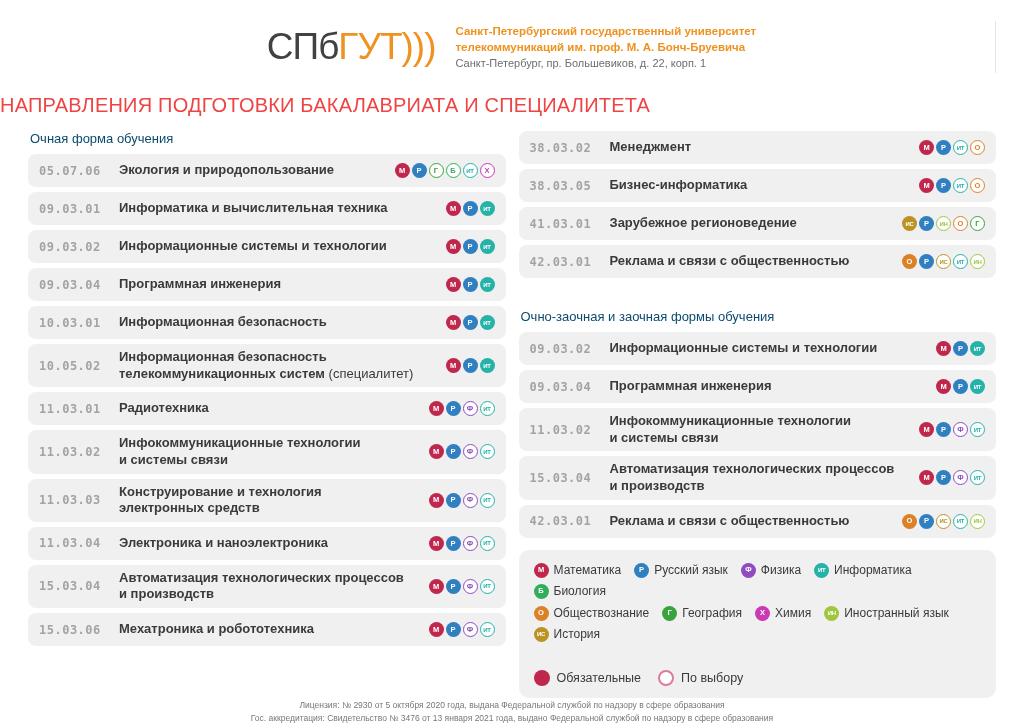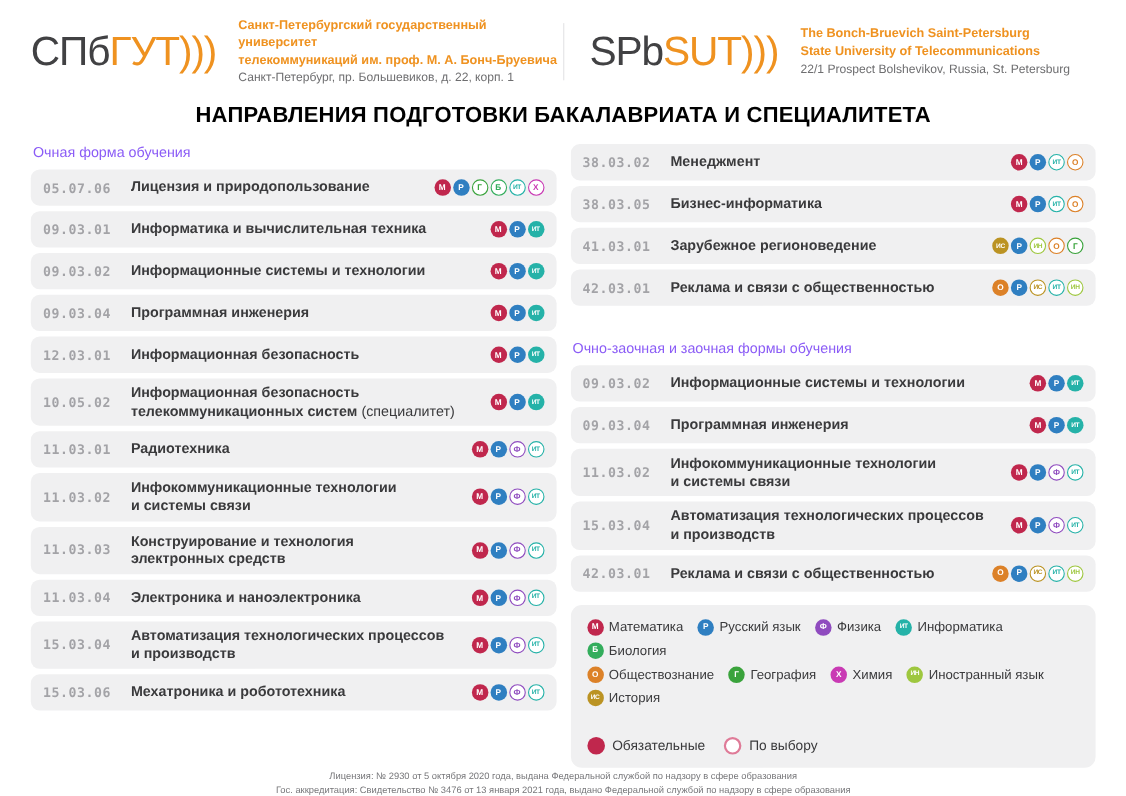--- a/index.html
+++ b/index.html
@@ -12,27 +12,27 @@
   .header-half { flex:1; display:flex; align-items:center; justify-content:center; gap:20px; }
   .logo { font-family:Liberation Sans, sans-serif; font-size:37px; letter-spacing:-1px; white-space:nowrap; }
   .logo .dark { color:#414143; }
   .logo .orange { color:#ef9220; }
   .header-text { text-align:left; line-height:1.4; }
   .header-text .org { color:#ef9220; font-weight:700; font-size:11.5px; }
   .header-text .addr { color:#6e6e70; font-size:11px; margin-top:1px; }
   .header-divider { width:1px; height:52px; background:#e3e3e5; }
 
   
-  .page-title { text-align:center; color:#000000; font-weight:700; font-size:20px;
+  .page-title { color:#ef4444; font-weight:400; font-size:20px;
                 margin-top:16px; letter-spacing:0.2px; }
 
   
   .main { display:flex; gap:13px; margin:14px 28px 0 28px; }
   .col { flex:1; min-width:0; }
-  .section-heading { font-size:13px; color:#8b5cf6; margin:0 0 8px 2px; }
+  .section-heading { font-size:13px; color:#0c4a6e; margin:0 0 8px 2px; }
   .section-heading.second { margin-top:31px; }
 
   .row { display:flex; align-items:center; background:#f0f0f1; border-radius:8px;
          padding:5px 11px; margin-bottom:5px; min-height:33px; }
   .code { font-family:"DejaVu Sans Mono", monospace; font-size:12px; font-weight:700;
           color:#a3a3a7; letter-spacing:0.5px; width:80px; flex-shrink:0; }
   .pname { flex:1; font-size:13px; font-weight:700; color:#3a3a3c; line-height:1.28; padding-right:8px; }
   .pname .note { font-weight:400; }
   .badges { display:flex; gap:2px; flex-shrink:0; }
   .badge { width:15px; height:15px; border-radius:50%; display:flex; align-items:center;
@@ -61,39 +61,31 @@
   <div class="header">
     <div class="header-half">
       <div class="logo"><span class="dark">СПб</span><span class="orange">ГУТ)))</span></div>
       <div class="header-text">
         <div class="org">Санкт-Петербургский государственный университет</div>
         <div class="org">телекоммуникаций им. проф. М. А. Бонч-Бруевича</div>
         <div class="addr">Санкт-Петербург, пр. Большевиков, д. 22, корп. 1</div>
       </div>
     </div>
     <div class="header-divider"></div>
-    <div class="header-half">
-      <div class="logo"><span class="dark">SPb</span><span class="orange">SUT)))</span></div>
-      <div class="header-text">
-        <div class="org">The Bonch-Bruevich Saint-Petersburg</div>
-        <div class="org">State University of Telecommunications</div>
-        <div class="addr">22/1 Prospect Bolshevikov, Russia, St. Petersburg</div>
-      </div>
-    </div>
   </div>
 
   <div class="page-title">НАПРАВЛЕНИЯ ПОДГОТОВКИ БАКАЛАВРИАТА И СПЕЦИАЛИТЕТА</div>
 
   <div class="main">
     <div class="col">
       <div class="section-heading">Очная форма обучения</div>
       <div>
           <div class="row">
             <span class="code">05.07.06</span>
-            <span class="pname">Лицензия и природопользование</span>
+            <span class="pname">Экология и природопользование</span>
             <span class="badges">
               <span class="badge" style="background: rgb(192, 39, 77); color: rgb(255, 255, 255);">М</span>
               <span class="badge" style="background: rgb(47, 127, 193); color: rgb(255, 255, 255);">Р</span>
               <span class="badge" style="background: rgb(255, 255, 255); border: 1.5px solid rgb(58, 163, 60); color: rgb(58, 163, 60);">Г</span>
               <span class="badge" style="background: rgb(255, 255, 255); border: 1.5px solid rgb(51, 173, 92); color: rgb(51, 173, 92);">Б</span>
               <span class="badge two" style="background: rgb(255, 255, 255); border: 1.5px solid rgb(37, 178, 168); color: rgb(37, 178, 168);">ИТ</span>
               <span class="badge" style="background: rgb(255, 255, 255); border: 1.5px solid rgb(201, 58, 180); color: rgb(201, 58, 180);">Х</span>
             </span>
           </div>
           <div class="row">
@@ -117,21 +109,21 @@
           <div class="row">
             <span class="code">09.03.04</span>
             <span class="pname">Программная инженерия</span>
             <span class="badges">
               <span class="badge" style="background: rgb(192, 39, 77); color: rgb(255, 255, 255);">М</span>
               <span class="badge" style="background: rgb(47, 127, 193); color: rgb(255, 255, 255);">Р</span>
               <span class="badge two" style="background: rgb(37, 178, 168); color: rgb(255, 255, 255);">ИТ</span>
             </span>
           </div>
           <div class="row">
-            <span class="code">12.03.01</span>
+            <span class="code">10.03.01</span>
             <span class="pname">Информационная безопасность</span>
             <span class="badges">
               <span class="badge" style="background: rgb(192, 39, 77); color: rgb(255, 255, 255);">М</span>
               <span class="badge" style="background: rgb(47, 127, 193); color: rgb(255, 255, 255);">Р</span>
               <span class="badge two" style="background: rgb(37, 178, 168); color: rgb(255, 255, 255);">ИТ</span>
             </span>
           </div>
           <div class="row">
             <span class="code">10.05.02</span>
             <span class="pname">Информационная безопасность<br>телекоммуникационных систем<span class="note"> (специалитет)</span></span>

